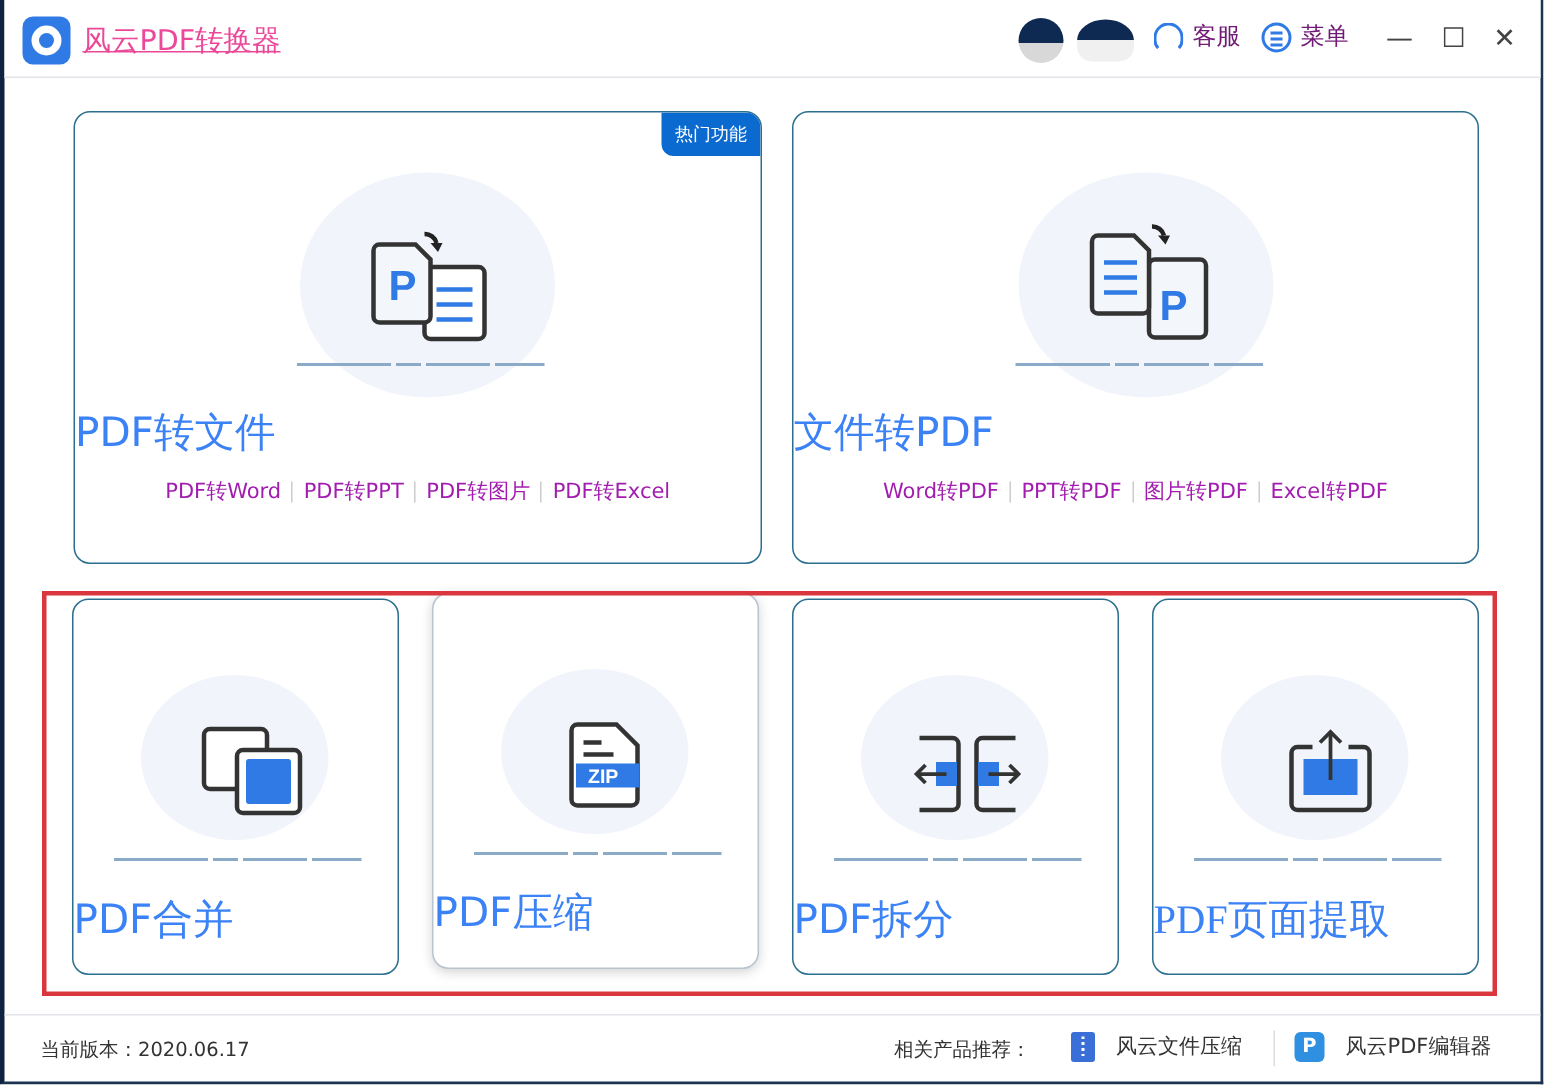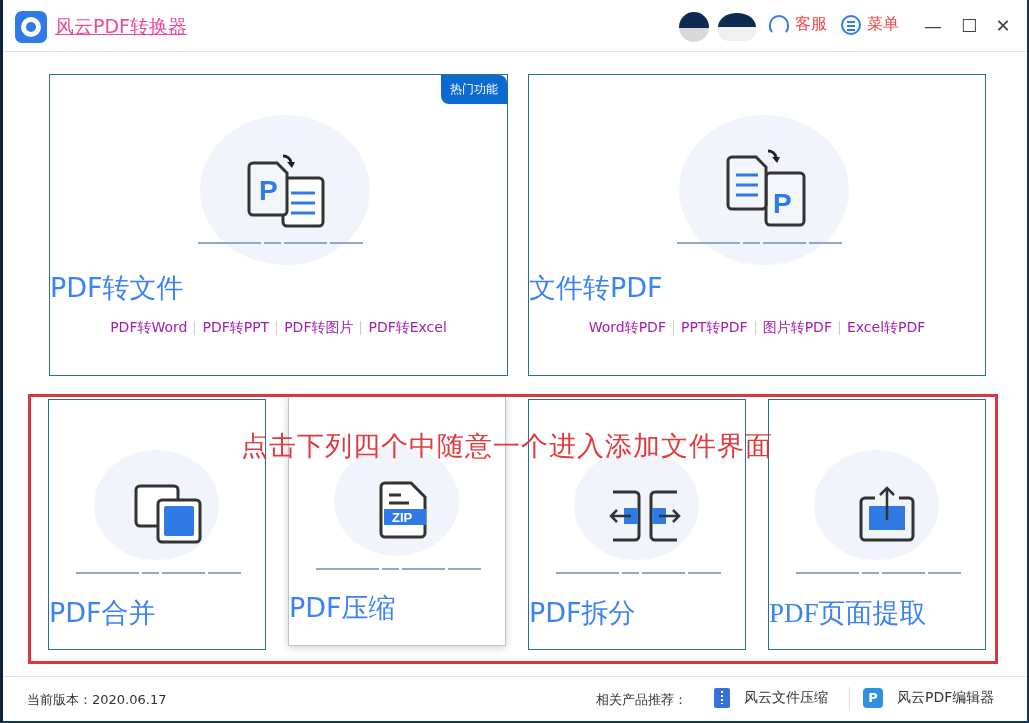--- a/index.html
+++ b/index.html
@@ -6,26 +6,26 @@
   html, body { width: 1029px; height: 723px; overflow: hidden; background: #fff; }
   body { font-family: "DejaVu Sans", "Liberation Sans", sans-serif; color: #222; position: relative; }
   .window { position: absolute; left: 0; top: 0; width: 1029px; height: 723px; background: #fff; border-left: 3px solid #0f2340; border-right: 2px solid #1d3450; border-bottom: 2px solid #1d3450; }
   .titlebar { position: absolute; left: 0; top: 0; width: 100%; height: 52px; border-bottom: 1px solid #e1e4e8; background: #fff; }
   .app-logo { position: absolute; left: 12px; top: 11px; width: 32px; height: 32px; border-radius: 7px; background: #2f7ae5; }
   .app-logo::before { content: ""; position: absolute; left: 6px; top: 6px; width: 20px; height: 20px; border-radius: 50%; background: #fff; }
   .app-logo::after { content: ""; position: absolute; left: 11px; top: 11px; width: 10px; height: 10px; border-radius: 50%; background: #2f7ae5; }
   .app-title { position: absolute; left: 52px; top: 14px; font-size: 19px; color: #ec4899; text-decoration: underline; }
   .avatar1 { position: absolute; left: 676px; top: 12px; width: 30px; height: 30px; border-radius: 50%; background: linear-gradient(#0e2a52 55%, #d8d8d8 55%); }
   .avatar2 { position: absolute; left: 715px; top: 13px; width: 38px; height: 28px; border-radius: 50% 50% 10px 10px; background: linear-gradient(#0e2a52 50%, #f0f0f0 50%); }
-  .tb-item { position: absolute; top: 14px; display: flex; align-items: center; gap: 6px; font-size: 16px; color: #ef4444; cursor: pointer; }
+  .tb-item { position: absolute; top: 14px; display: flex; align-items: center; gap: 6px; font-size: 16px; color: #701a75; cursor: pointer; }
   .headset-icon { width: 20px; height: 20px; border: 2px solid #2f7ae5; border-radius: 50% 50% 40% 40%; border-bottom-color: transparent; position: relative; }
   .menu-icon { width: 20px; height: 20px; border: 2px solid #2f7ae5; border-radius: 50%; position: relative; }
   .menu-icon::before { content: ""; position: absolute; left: 4px; top: 4px; width: 8px; height: 2px; background: #2f7ae5; box-shadow: 0 4px 0 #2f7ae5, 0 8px 0 #2f7ae5; }
   .win-btn { position: absolute; top: 14px; width: 24px; height: 24px; font-size: 18px; color: #444; text-align: center; line-height: 24px; cursor: pointer; }
-  .card { position: absolute; background: #fff; border: 1px solid #2b6f8f; border-radius: 0; cursor: pointer; overflow: hidden; }
+  .card { position: absolute; background: #fff; border: 1px solid #2b6f8f; border-radius: 11px; cursor: pointer; overflow: hidden; }
   .card.raised { box-shadow: 0 2px 8px rgba(0,0,0,0.18); border-color: #b8c4d0; }
   .blob { position: absolute; border-radius: 50%; background: #f1f4fb; }
   .dash-line { position: absolute; height: 2px; background: linear-gradient(90deg, #8aaac8 0 38%, transparent 38% 40%, #8aaac8 40% 50%, transparent 50% 52%, #8aaac8 52% 78%, transparent 78% 80%, #8aaac8 80% 100%); }
   .card-title { position: absolute; left: 0; width: 100%; text-align: left; font-size: 27px; color: #3b82f6; }
   .sub-links { position: absolute; left: 0; width: 100%; text-align: center; font-size: 14px; color: #a21caf; display: flex; justify-content: center; align-items: center; }
   .sub-link { cursor: pointer; padding: 0 7px; }
   .sep { width: 1px; height: 14px; background: #ccc; }
   .badge { position: absolute; right: 0; top: 0; background: #0b6ad0; color: #fff; font-size: 12px; padding: 6px 9px; border-radius: 0 8px 0 8px; }
   .red-box { position: absolute; left: 25px; top: 394px; width: 970px; height: 270px; border: 3px solid #d9363e; pointer-events: none; }
   .annotation { position: absolute; left: 238px; top: 428px; font-size: 27px; color: #e0393e; font-weight: normal; letter-spacing: 1px; pointer-events: none; }
@@ -158,21 +158,20 @@
       <path d="M20 14 h-10 a4 4 0 0 0 -4 4 v34 a4 4 0 0 0 4 4 h44 a4 4 0 0 0 4 -4 v-34 a4 4 0 0 0 -4 -4 h-10" fill="none" stroke="#333" stroke-width="3"></path>
       <rect x="14" y="22" width="36" height="24" fill="#2f7ae5"></rect>
       <line x1="32" y1="4" x2="32" y2="36" stroke="#333" stroke-width="2.5"></line>
       <polyline points="25,11 32,4 39,11" fill="none" stroke="#333" stroke-width="2.5"></polyline>
     </svg>
     <div class="dash-line" style="left:27px; top:172px; width:165px;"></div>
     <div class="card-title" style="top:195px;">PDF页面提取</div>
   </div>
 
   <div class="red-box"></div>
-  <div class="annotation">点击下列四个中随意一个进入添加文件界面</div>
 
   <div class="footer">
     <div class="version">当前版本：2020.06.17</div>
     <div class="rec-label">相关产品推荐：</div>
     <div class="rec-item" style="left:711px;">
       <span class="zip-app-icon"></span>
       <span>风云文件压缩</span>
     </div>
     <div class="footer-sep"></div>
     <div class="rec-item" style="left:860px;">

